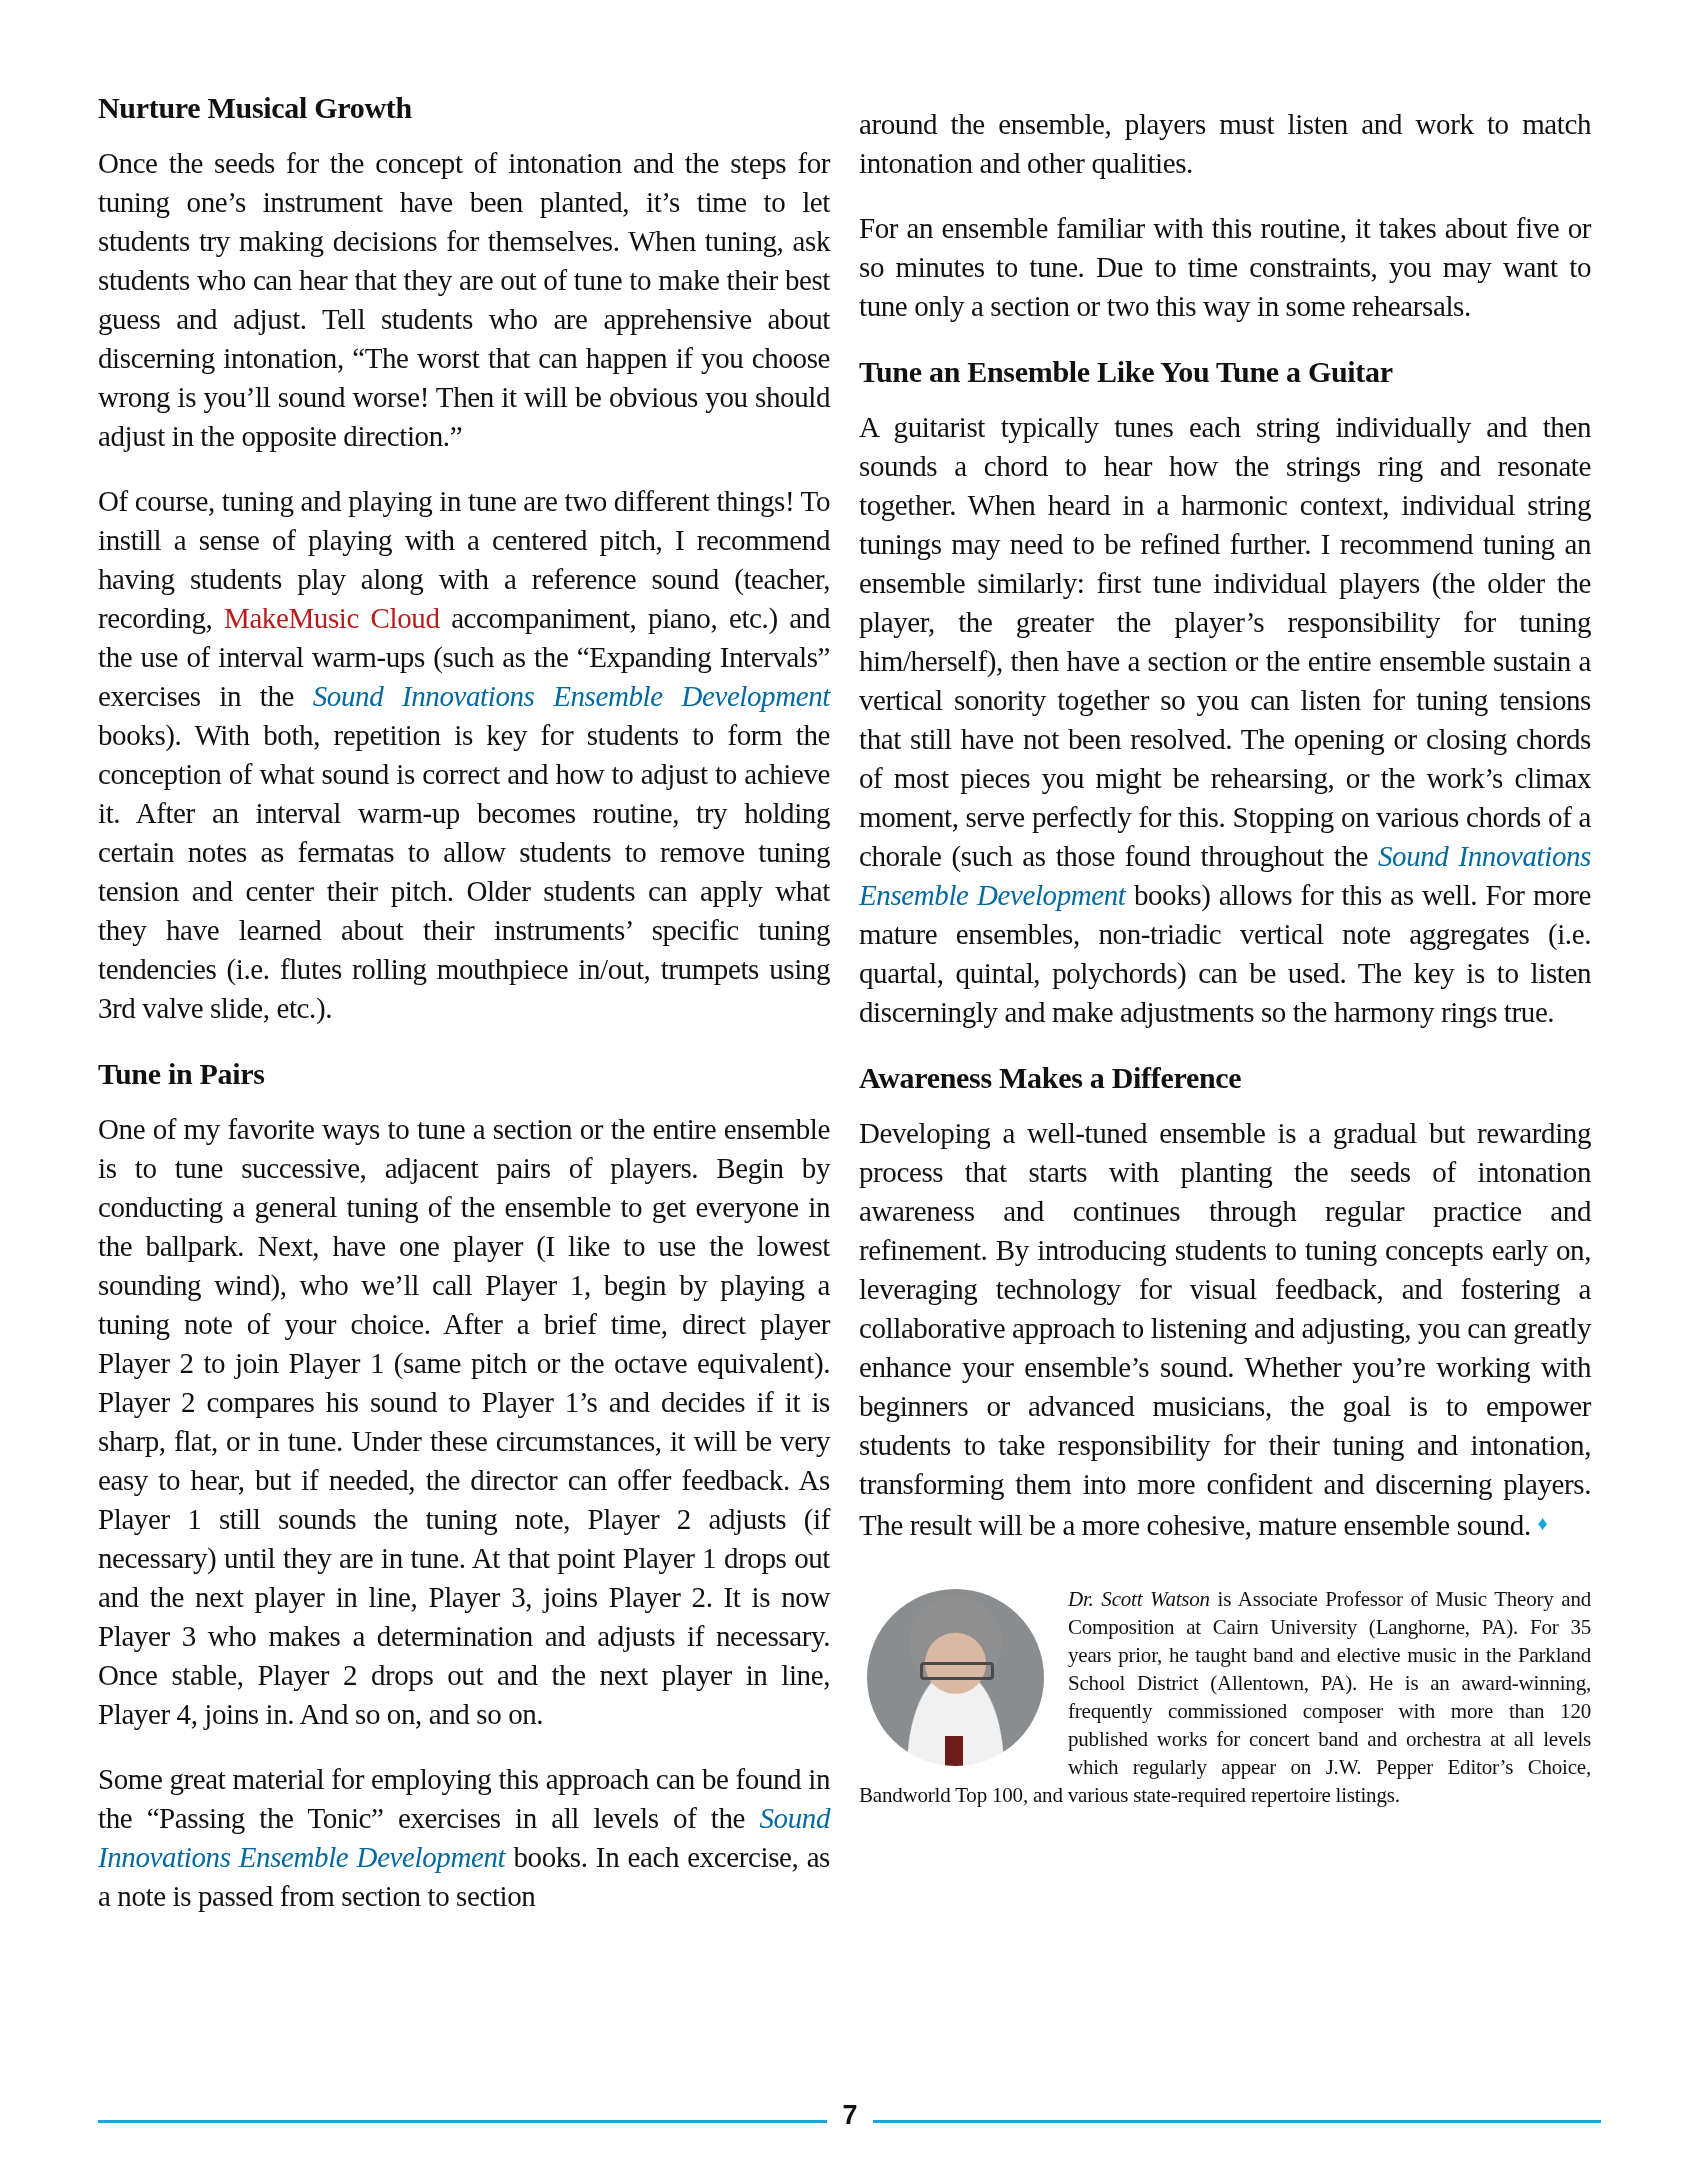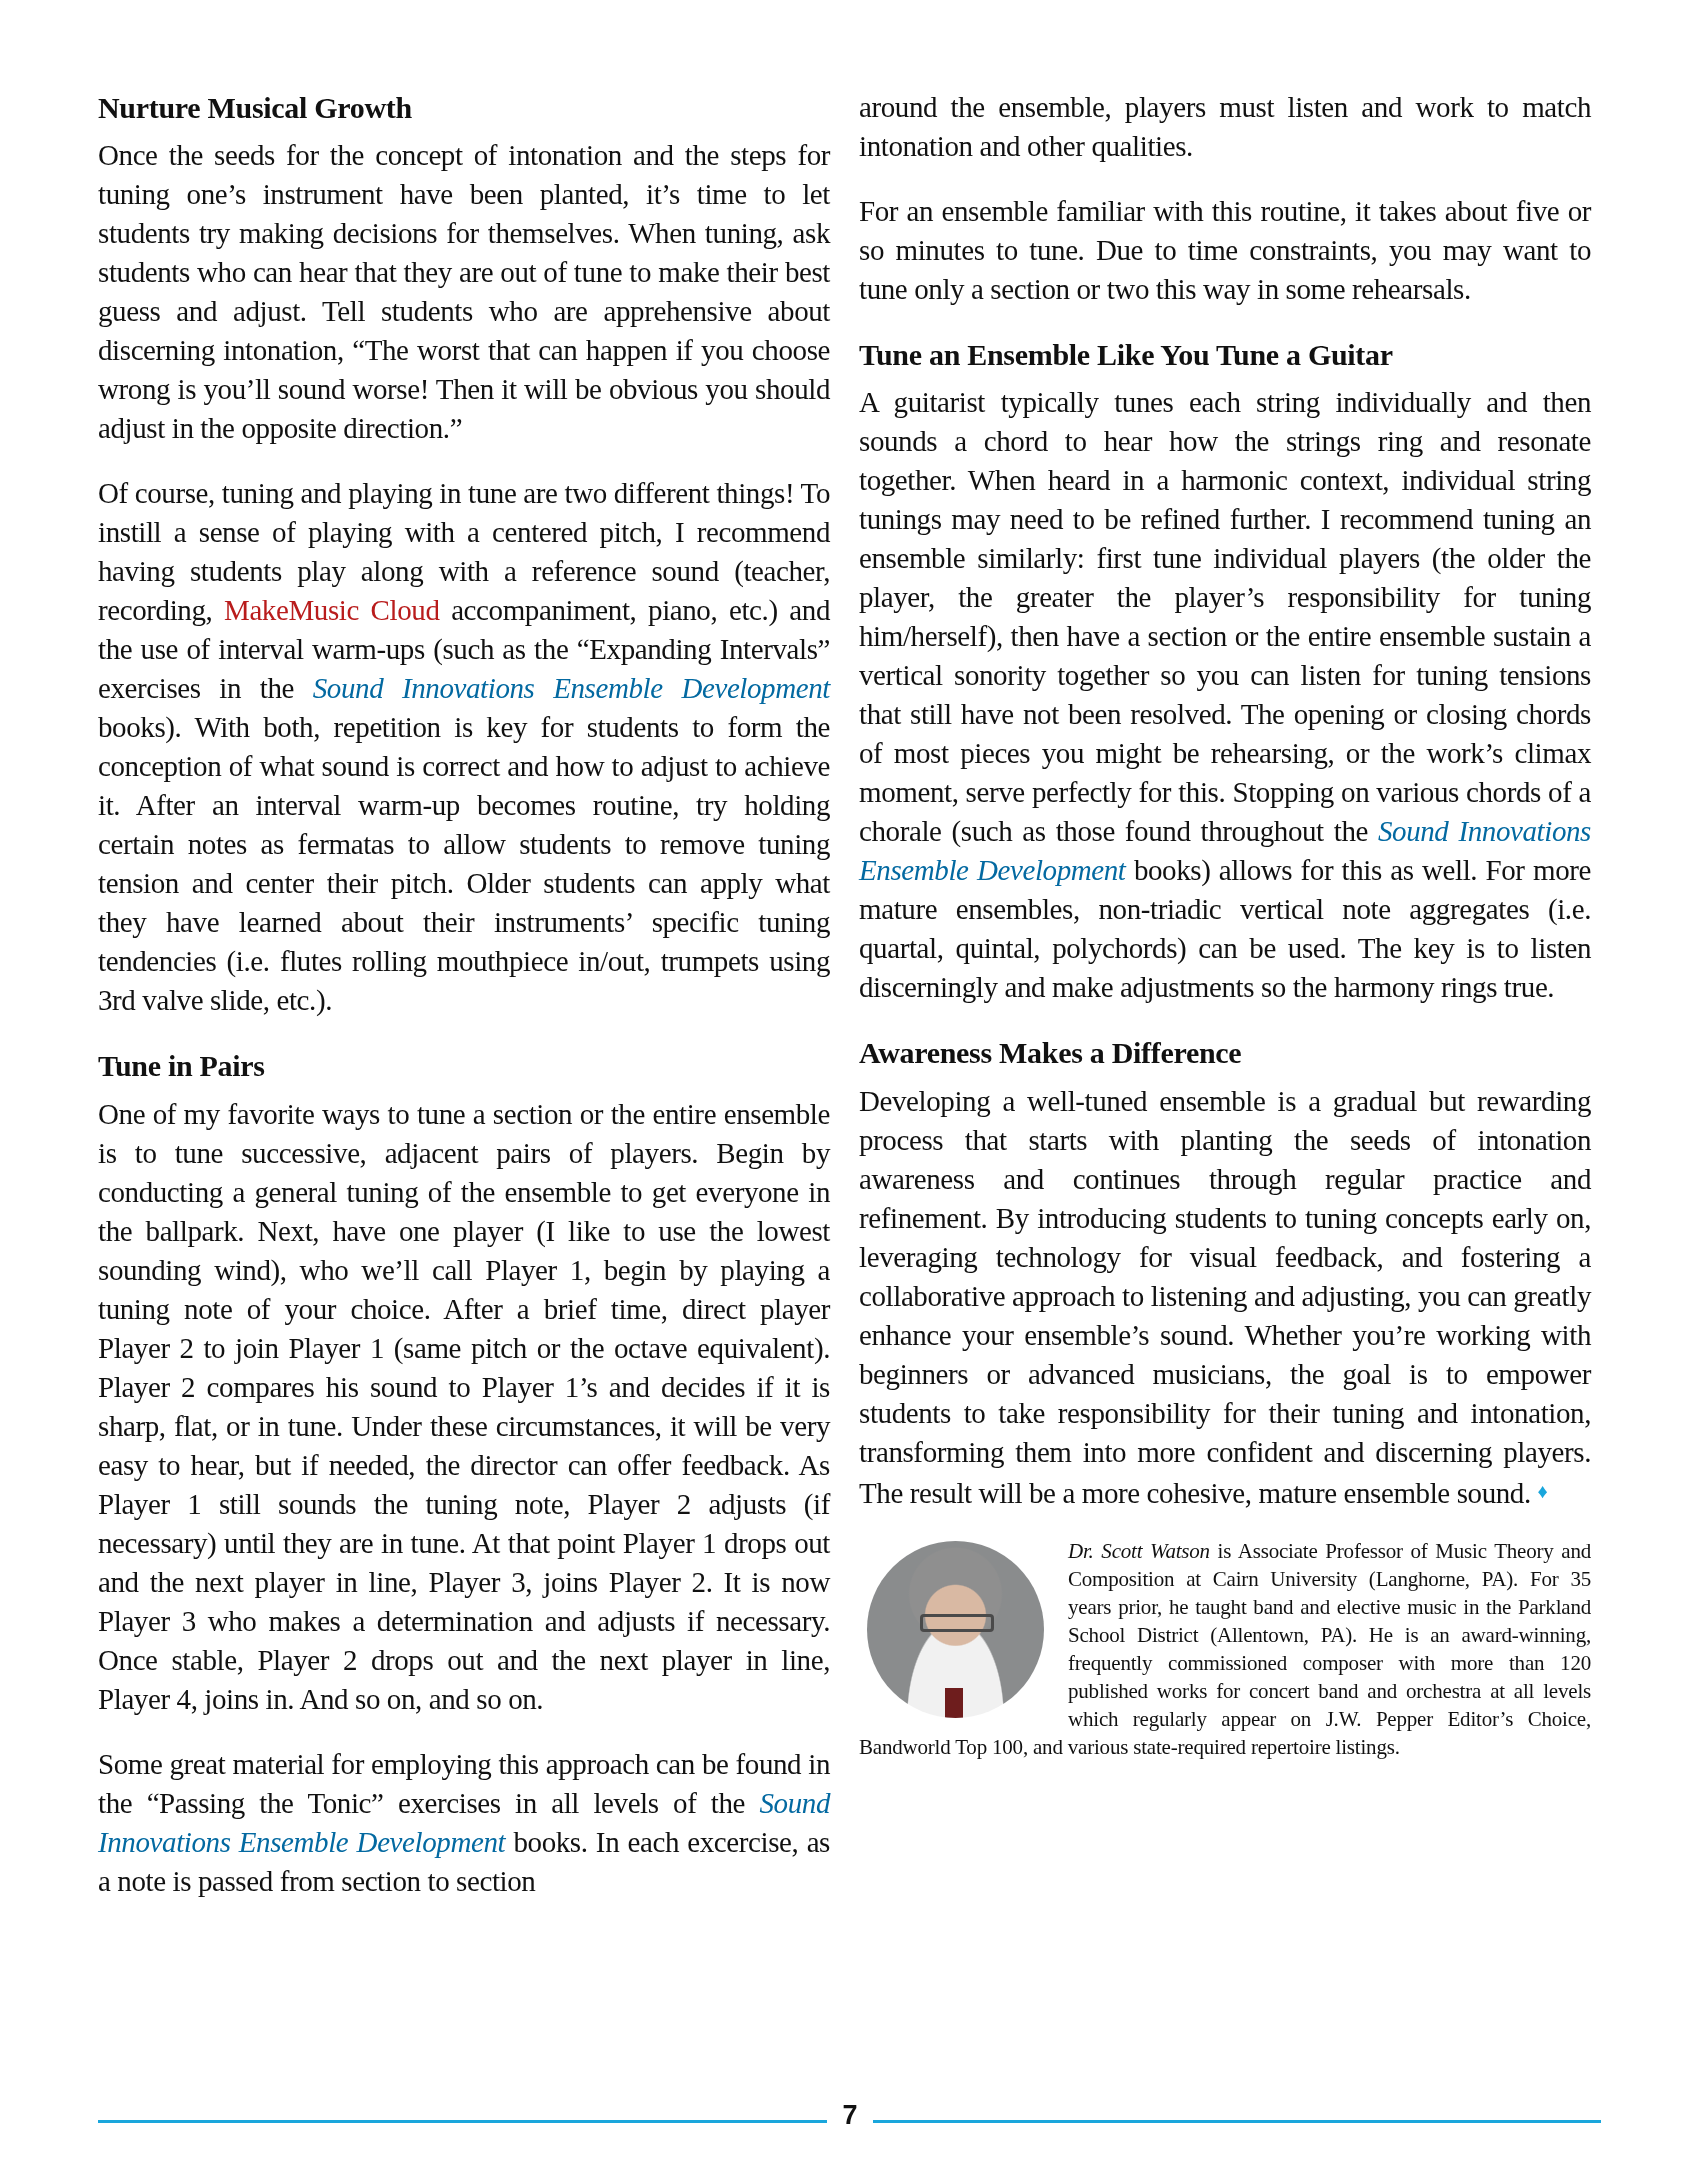--- a/index.html
+++ b/index.html
@@ -3,26 +3,26 @@
 <meta charset="utf-8">
 <style>
   html, body { margin: 0; padding: 0; background: #ffffff; }
   body { width: 1687px; height: 2183px; position: relative; overflow: hidden;
          font-family: "Liberation Serif", "DejaVu Serif", serif; color: #111; }
   .col { position: absolute; top: 88px; width: 732px; }
   .col-left { left: 98px; }
   .col-right { left: 859px; }
   h2 { font-family: "Liberation Serif", serif; font-weight: bold; font-size: 30px;
        margin: 0 0 9.4px 0; letter-spacing: -0.3px; line-height: 1.3; }
-  p.body { font-size: 29px; line-height: 39px; margin: 0 0 26px 0; text-align: justify;
+  p.body { font-size: 29px; line-height: 39px; margin: 17px 0 26px 0; text-align: justify;
            hyphens: manual; letter-spacing: -0.4px; }
   .link { color: #b91c1c; }
   .link-ital { color: #0369a1; font-style: italic; }
   .diamond { color: #1aa6dc; font-size: 20px; vertical-align: 5.4px; margin-left: 6.7px; }
-  .bio { position: relative; margin-top: 24px; }
+  .bio { position: relative; margin-top: 40px; }
   .photo { float: left; width: 177px; height: 177px; border-radius: 50%; margin: 4px 24px 5.4px 8px;
            background: radial-gradient(circle at 50% 42%, #d9b9a3 0 22%, transparent 23%),
                        radial-gradient(ellipse at 50% 100%, #f1f1f1 0 38%, transparent 39%),
                        radial-gradient(circle at 50% 30%, #8f8f8f 0 30%, transparent 31%),
                        #8a8c8d;
            position: relative; overflow: hidden; }
   .photo .glasses { position: absolute; left: 53px; top: 73px; width: 74px; height: 17.5px;
                     border: 3.4px solid #4a4a4a; border-radius: 4px; box-sizing: border-box; }
   .photo .tie { position: absolute; left: 78px; top: 147px; width: 17.5px; height: 34px; background: #6e1d1d; }
   .bio p { font-size: 21px; line-height: 28px; margin: 0; text-align: justify; letter-spacing: -0.2px; }

